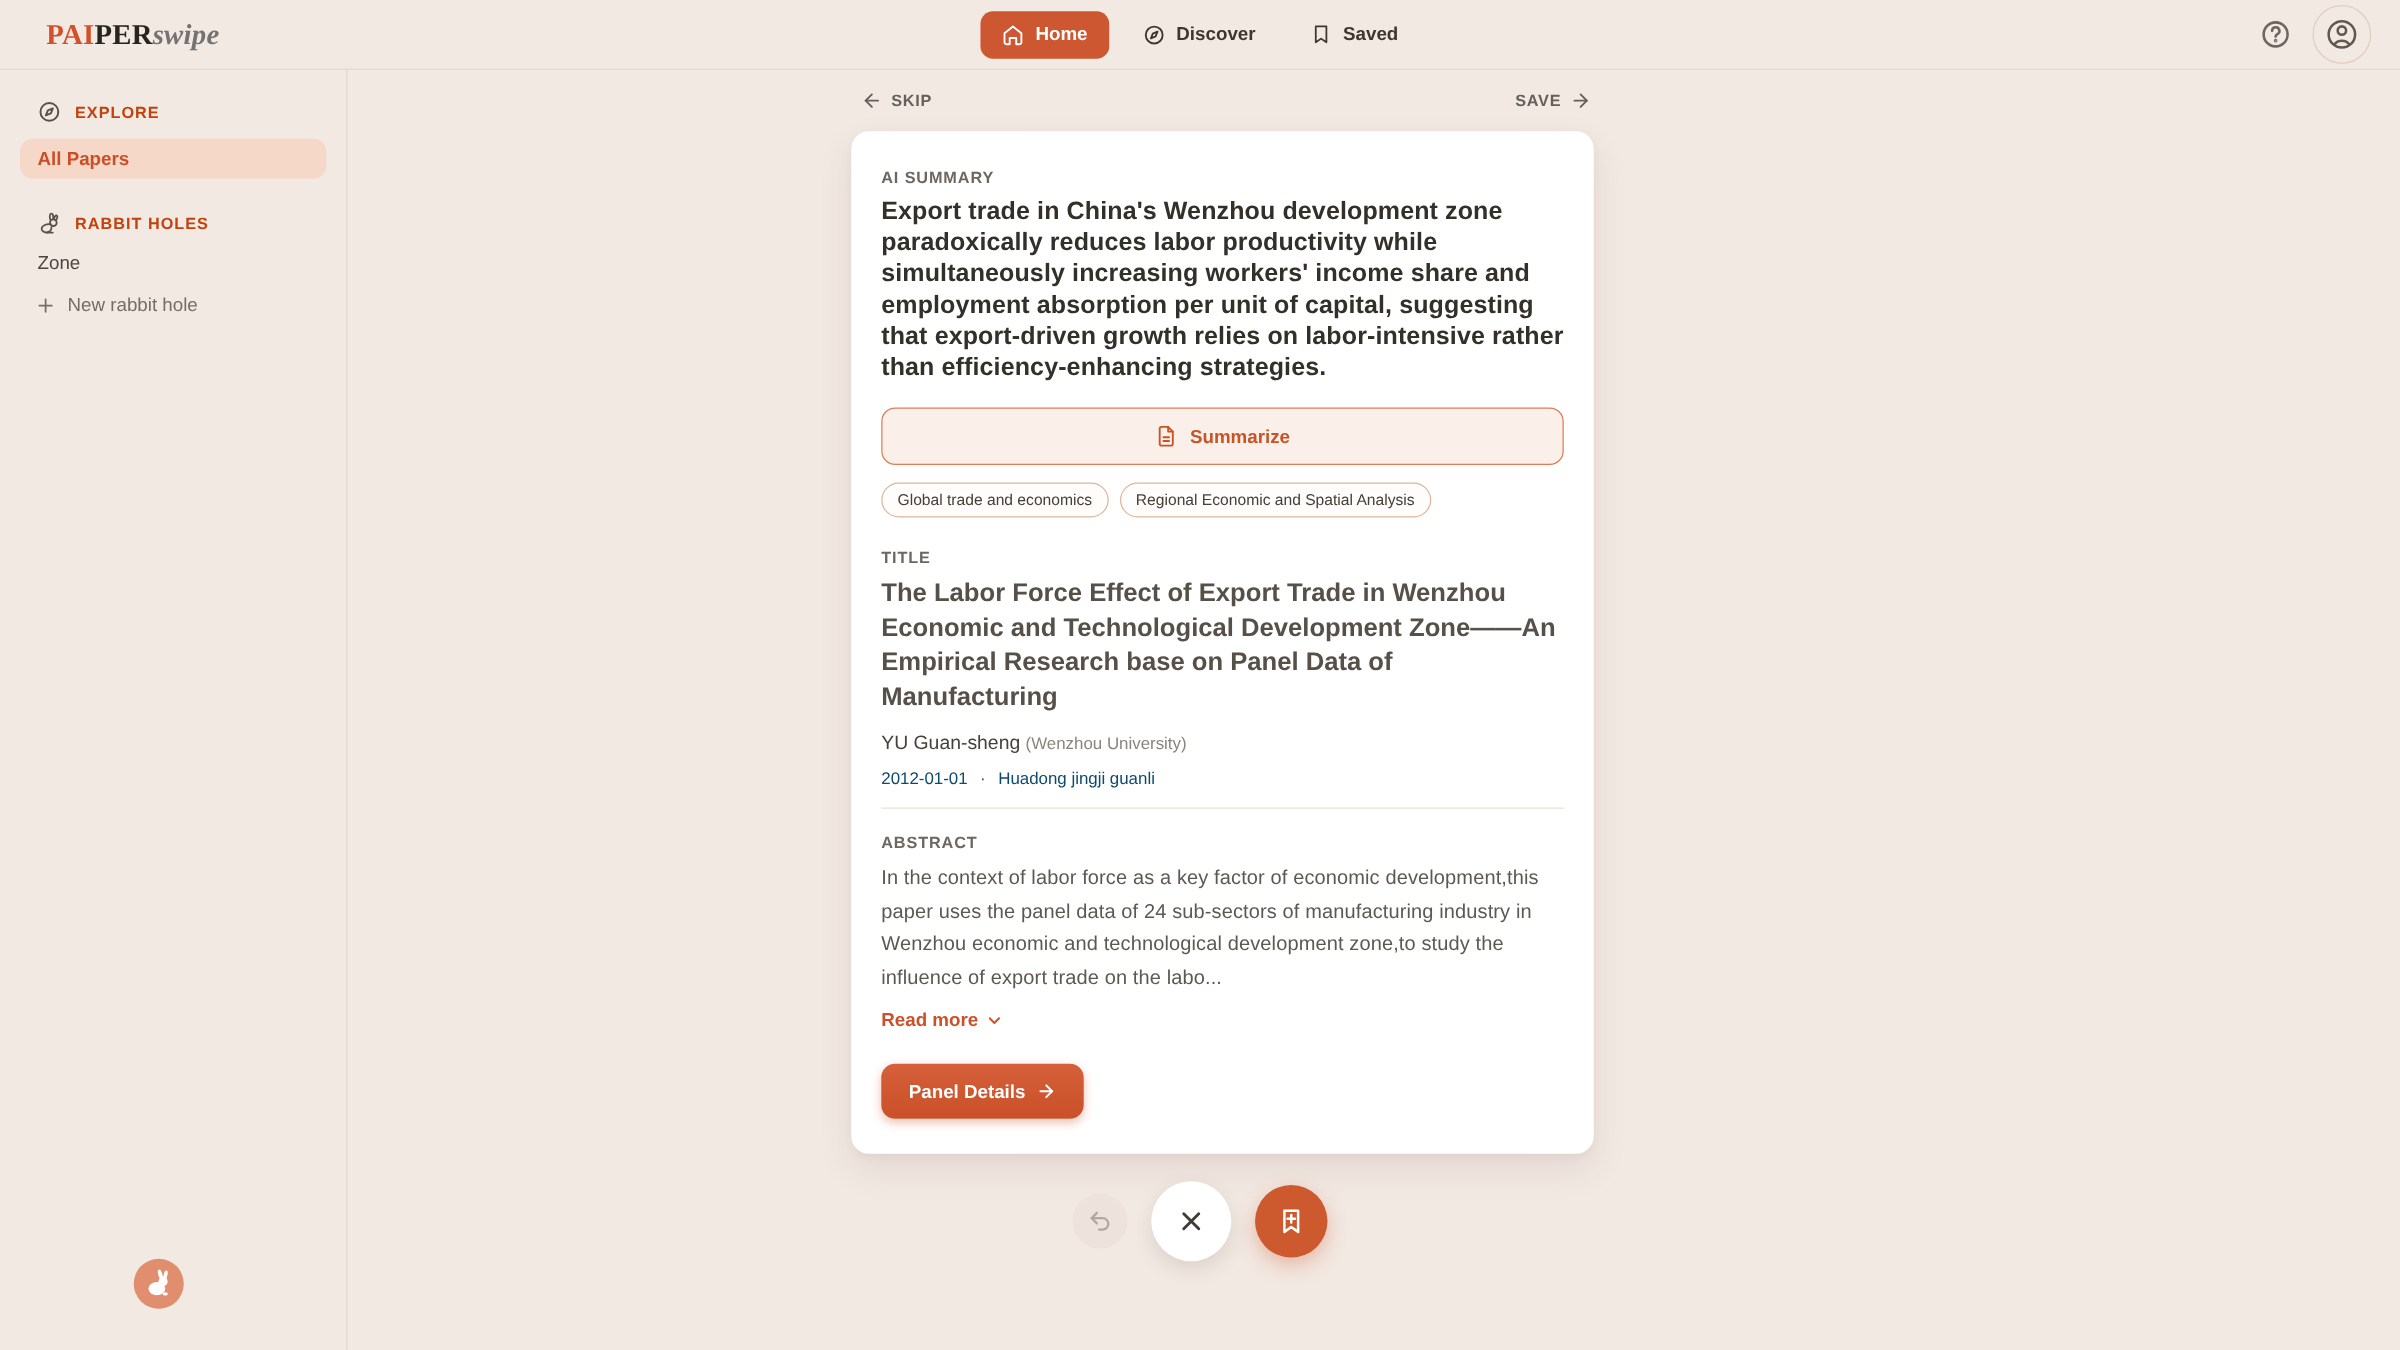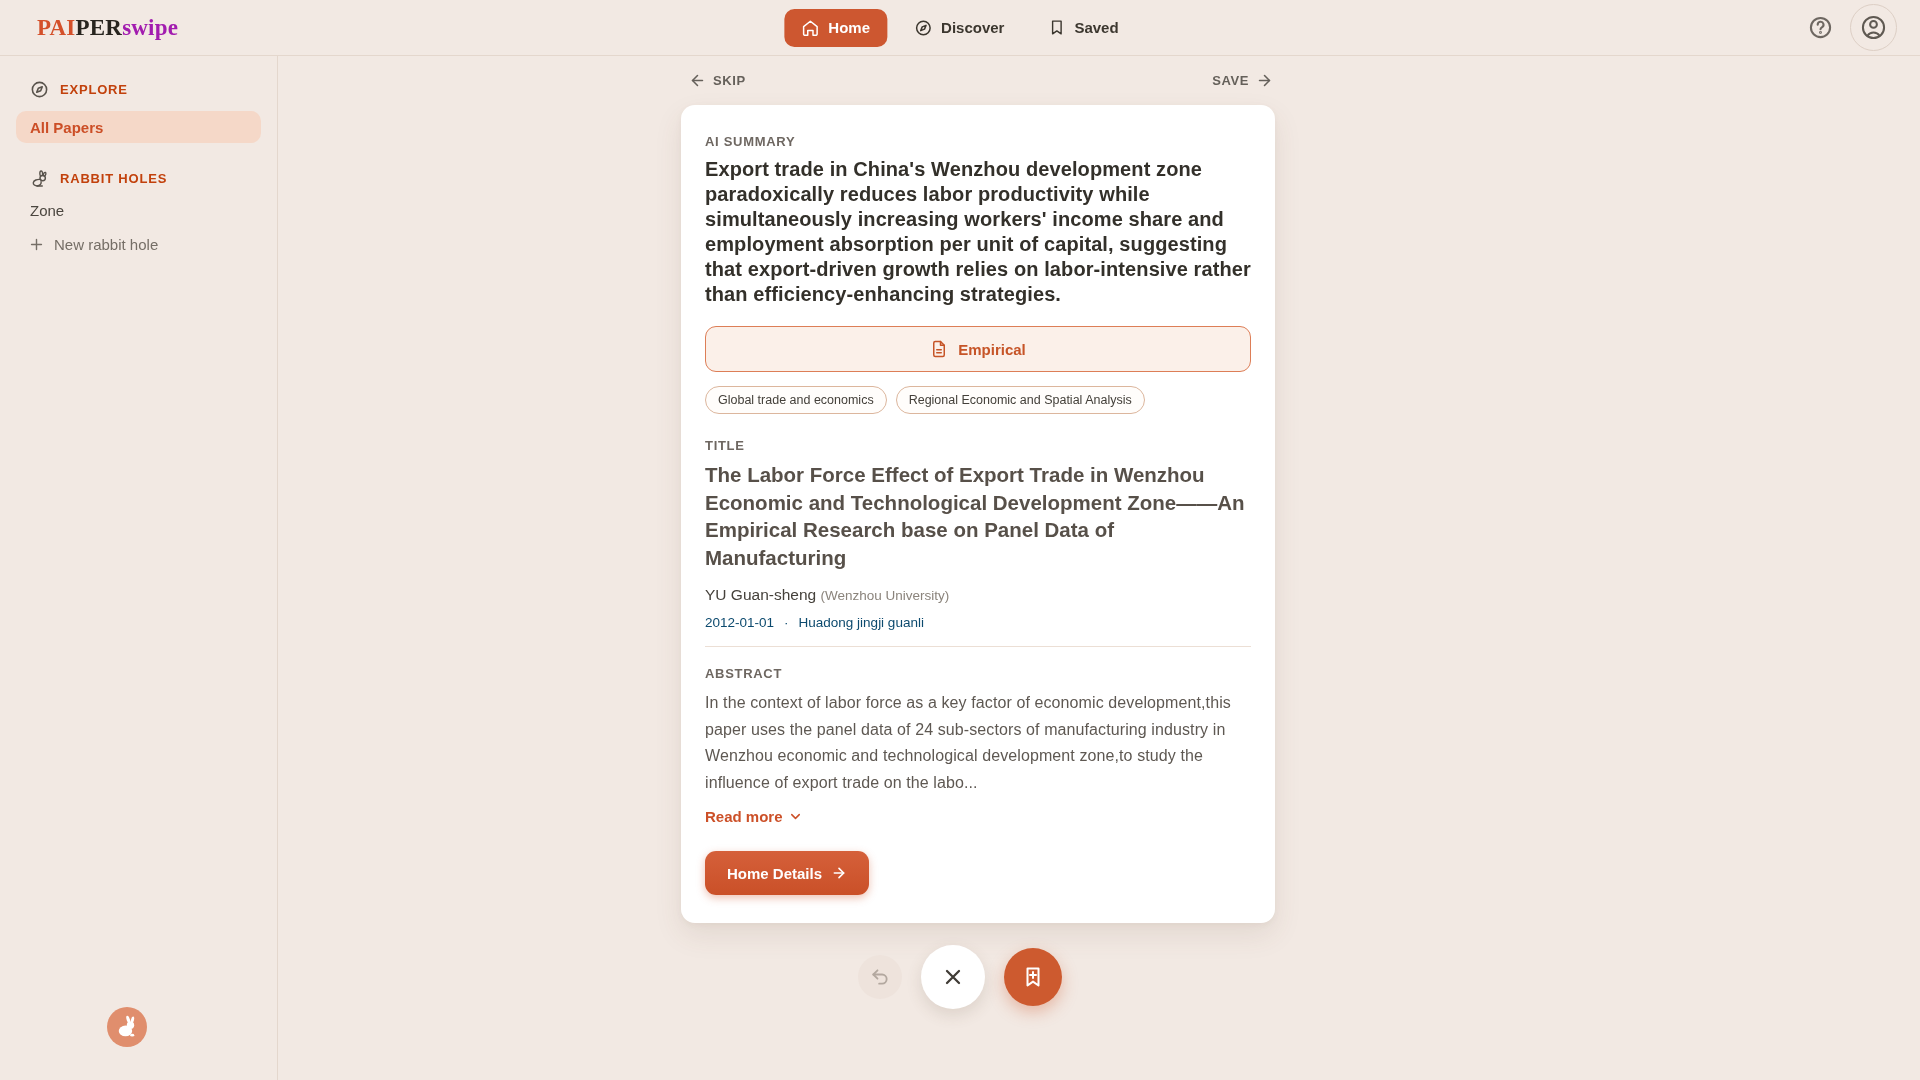--- a/index.html
+++ b/index.html
@@ -14,21 +14,21 @@
 
   
   .header {
     height:56px; display:flex; align-items:center;
     padding:0 23px 0 37px; position:relative;
     border-bottom:1px solid #e4d7cd; background:#f2e9e3;
   }
   .logo { font-family:"Liberation Serif", serif; font-weight:bold; font-size:23px; letter-spacing:.2px; cursor:pointer; }
   .logo .l-orange { color:#d4502a; }
   .logo .l-dark { color:#28251f; }
-  .logo .l-italic { color:#a21caf; }
+  .logo .l-italic { color:#737373; font-style:italic; }
   .nav {
     position:absolute; left:50%; transform:translateX(calc(-50% - 8px));
     display:flex; align-items:center; gap:10px;
   }
   .nav-item {
     display:flex; align-items:center; gap:9px;
     font-size:15px; font-weight:bold; color:#3c372f;
     padding:10px 17px; border-radius:10px; cursor:pointer; background:transparent;
     border:none;
   }
@@ -294,21 +294,21 @@
         <div class="summary">Export trade in China's Wenzhou development zone paradoxically reduces labor productivity while simultaneously increasing workers' income share and employment absorption per unit of capital, suggesting that export-driven growth relies on labor-intensive rather than efficiency-enhancing strategies.</div>
 
         <button class="summarize-btn">
           <span>
             <svg width="18" height="18" viewBox="0 0 24 24" fill="none" stroke="currentColor" stroke-width="2" stroke-linecap="round" stroke-linejoin="round">
                 <path d="M14 2H7a2 2 0 0 0-2 2v16a2 2 0 0 0 2 2h10a2 2 0 0 0 2-2V7z"></path>
                 <path d="M14 2v5h5"></path>
                 <path d="M9 13h6M9 17h6"></path>
               </svg>
           </span>
-          <span>Empirical</span>
+          <span>Summarize</span>
         </button>
 
         <div class="tags">
           <span class="tag">Global trade and economics</span>
           <span class="tag">Regional Economic and Spatial Analysis</span>
         </div>
 
         <div class="label title-label">TITLE</div>
         <h1 class="title">The Labor Force Effect of Export Trade in Wenzhou Economic and Technological Development Zone——An Empirical Research base on Panel Data of Manufacturing</h1>
 
@@ -332,21 +332,21 @@
           <span>Read more</span>
           <span>
             <svg width="15" height="15" viewBox="0 0 24 24" fill="none" stroke="currentColor" stroke-width="2.4" stroke-linecap="round" stroke-linejoin="round">
                 <path d="m6 9 6 6 6-6"></path>
               </svg>
           </span>
         </button>
 
         <div>
           <button class="view-details">
-            <span>Home Details</span>
+            <span>Panel Details</span>
             <span>
               <svg width="16" height="16" viewBox="0 0 24 24" fill="none" stroke="currentColor" stroke-width="2.4" stroke-linecap="round" stroke-linejoin="round">
                   <path d="M5 12h14"></path>
                   <path d="m12 5 7 7-7 7"></path>
                 </svg>
             </span>
           </button>
         </div>
       </section>
 

